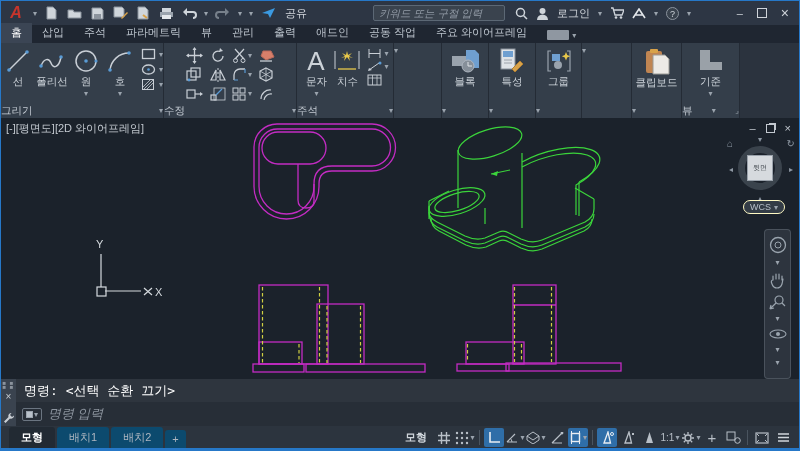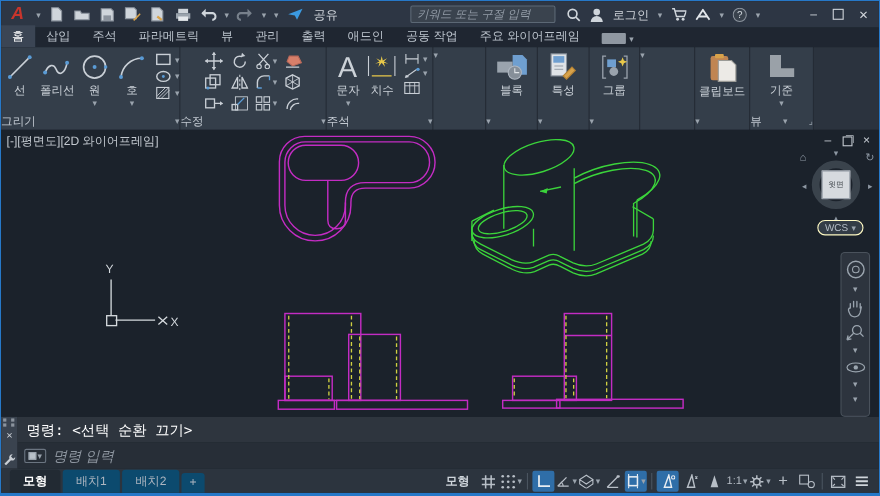--- a/index.html
+++ b/index.html
@@ -78,21 +78,21 @@
   .cmd-grip { font-size:6px; line-height:4px; letter-spacing:1px; color:#8b939d; }
   .cmd-x { font-size:10px; margin-top:2px; }
   .cmd-main { flex:1; display:flex; flex-direction:column; }
   .cmd-hist { height:23px; background:#2e353e; display:flex; align-items:center; padding-left:8px;
               font-family:"DejaVu Sans Mono",monospace; font-size:13px; color:#ffffff; }
   .cmd-input { height:24px; background:#272e37; display:flex; align-items:center; gap:6px; padding-left:6px; }
   .cmd-chip { width:20px; height:13px; border:1px solid #6b7581; border-radius:2px; display:flex;
               align-items:center; justify-content:center; gap:1px; }
   .cmd-chip .sq { width:7px; height:7px; border:1px solid #9aa3ad; background:#b9c1ca; }
   .cmd-input input { flex:1; background:transparent; border:none; outline:none;
-                     font-family:Liberation Sans, sans-serif; font-size:13px; color:#f97316; }
+                     font-family:Liberation Serif, serif; font-size:13px; color:#f97316; }
   .cmd-input input::placeholder { color:#8d959f; font-style:italic; }
 
   
   .status { position:absolute; left:0; top:425px; width:798px; height:23px; background:#2c343e;
             display:flex; align-items:flex-end; }
   .ltabs { display:flex; align-items:flex-end; height:100%; padding-left:8px; gap:2px; }
   .ltab { padding:3px 12px 4px; background:#0c4a6e; color:#aeb6c0; border-radius:3px 3px 0 0; font-size:11px; }
   .ltab.active { background:#222a33; color:#ffffff; font-weight:bold; }
   .ltab.plus { padding:3px 7px 4px; }
   .sicons { margin-left:auto; display:flex; align-items:center; gap:1px; padding-right:6px; height:100%; }

